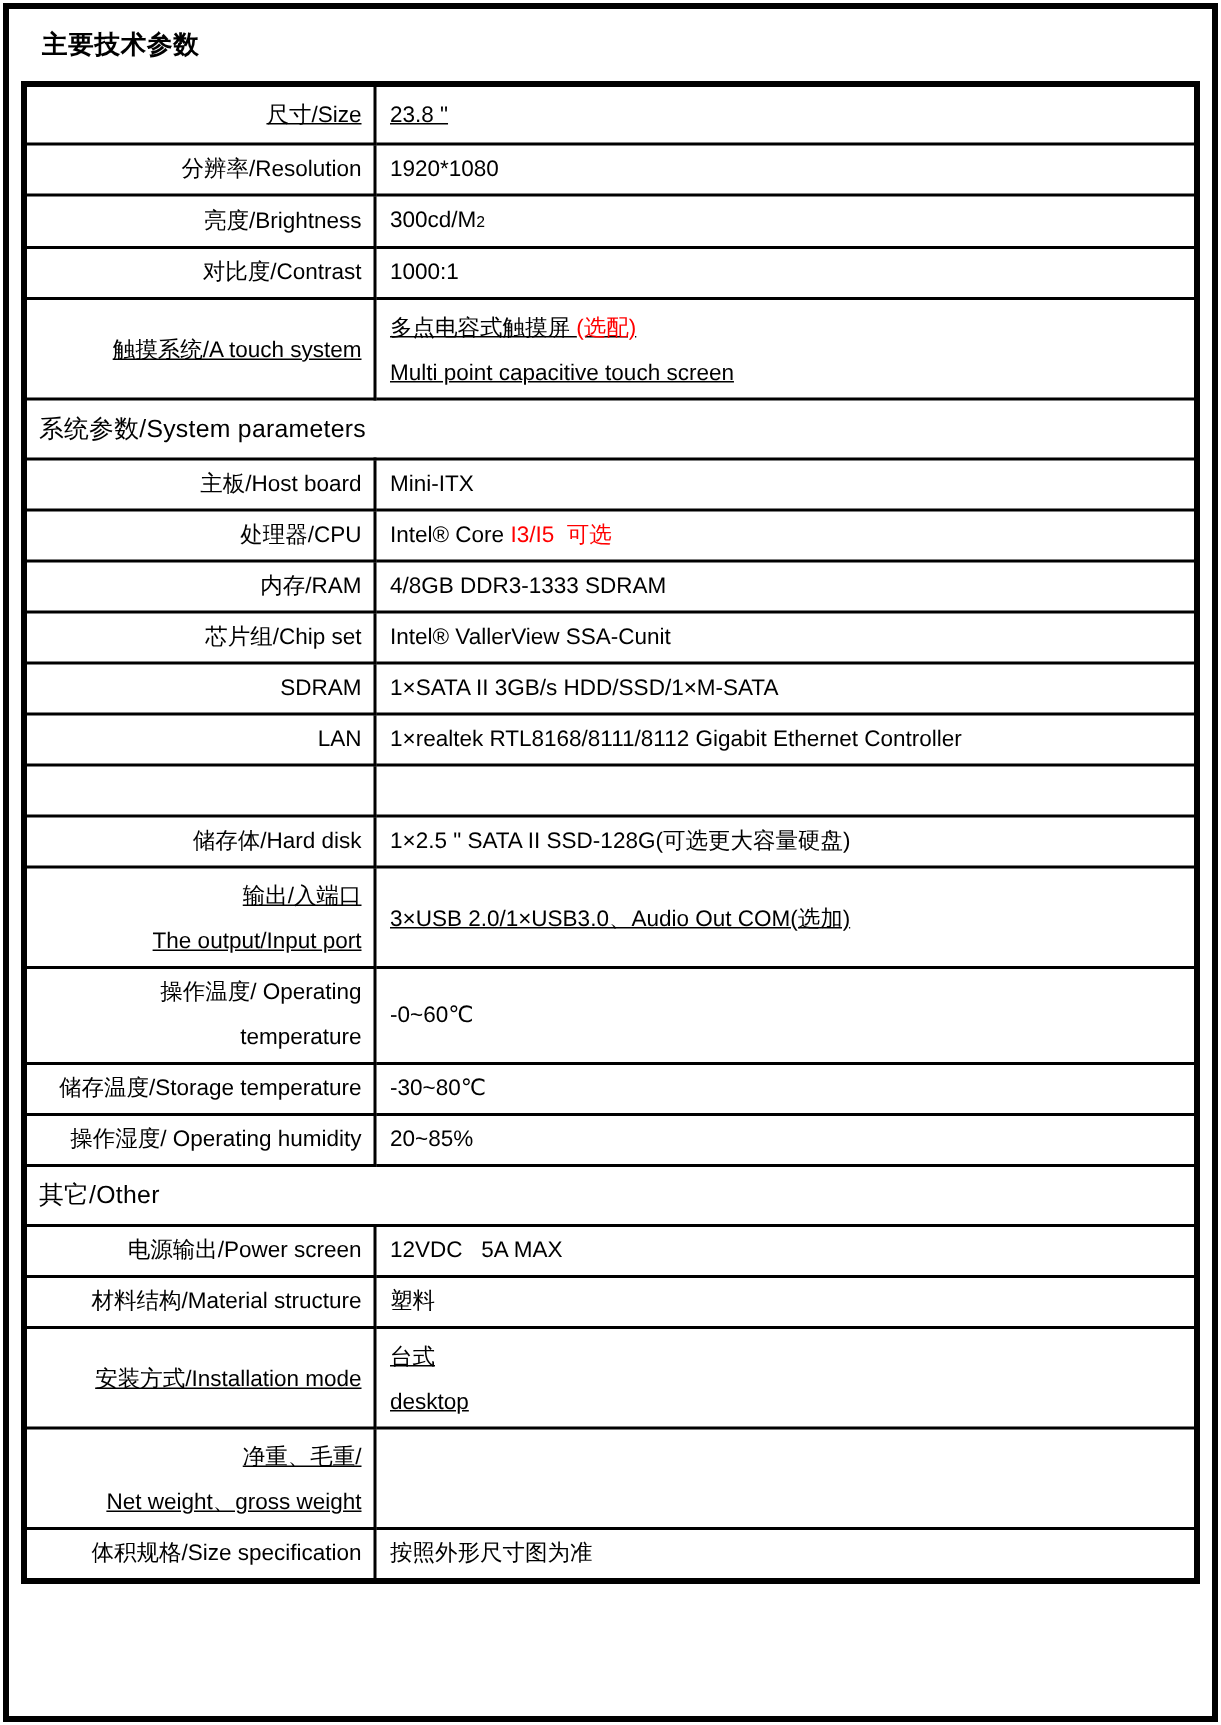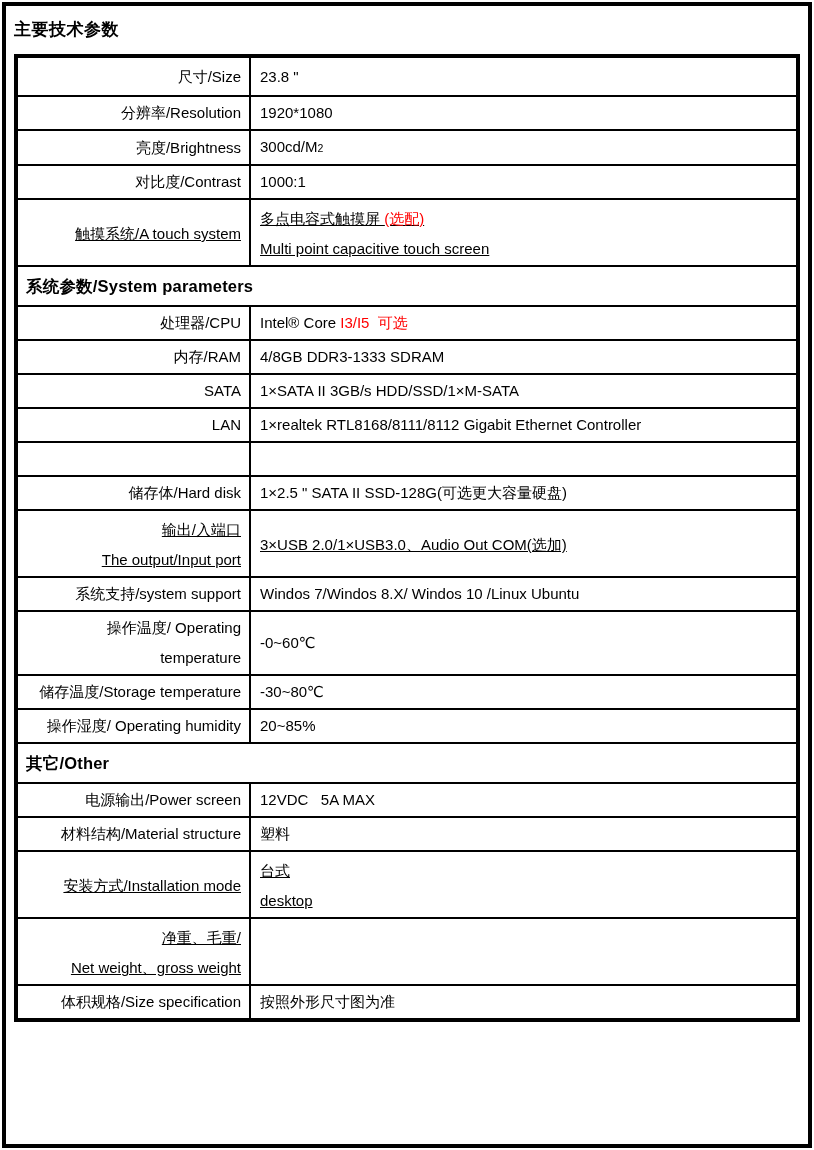--- a/index.html
+++ b/index.html
@@ -3,32 +3,32 @@
 <meta charset="utf-8">
 <style>
   html,body{margin:0;padding:0;}
   body{
     width:814px;height:1150px;position:relative;background:#ffffff;
     font-family:"Liberation Sans","DejaVu Sans",sans-serif;color:#000;
     overflow:hidden;
   }
   .page-border{position:absolute;inset:2px;border:4px solid #000;pointer-events:none;}
   .content{position:absolute;left:14px;top:16px;width:786px;}
-  .title{font-size:17px;font-weight:bold;letter-spacing:.5px;margin:2px 0 13px 0;}
+  .title{font-size:17px;font-weight:bold;letter-spacing:.5px;margin:2px 0 13px 14px;}
   table.spec{border-collapse:collapse;width:786px;table-layout:fixed;}
   table.spec{border:4px solid #000;}
   table.spec td{border:2px solid #000;box-sizing:border-box;vertical-align:middle;
     font-size:15px;line-height:30px;white-space:pre-wrap;overflow:hidden;}
   col.c-label{width:234px;}
   tr.item td{height:34px;}
-  tr.item:first-child td{height:40px;}
+  tr.item:first-child td{height:40px;text-decoration:underline;}
   td.label-cell{text-align:right;padding:1px 8px 1px 4px;}
   td.value-cell{text-align:left;padding:1px 4px 1px 9px;}
   td.sm{font-size:12.5px;}
-  tr.section td{height:40px;font-weight:bold;font-size:16.5px;padding:0 4px 0 8px;
+  tr.section td{height:40px;font-weight:normal;font-size:16.5px;padding:0 4px 0 8px;
     text-align:left;letter-spacing:.2px;}
   td.top{vertical-align:top;padding-top:4px;text-decoration:underline;}
   .line{min-height:30px;}
   .seg-sub{font-size:10.5px;}
 </style>
 </head>
 <body>
 
 <div class="page-border"></div>
 
@@ -57,50 +57,54 @@
           <td class="value-cell"><div class="line"><span>1000:1</span></div></td>
         </tr>
         <tr class="item">
           <td class="label-cell top"><div class="line"><span>触摸系统/A touch system</span></div></td>
           <td class="value-cell top"><div class="line"><span>多点电容式触摸屏 </span><span style="color: rgb(255, 0, 0);">(选配)</span></div><div class="line"><span>Multi point capacitive touch screen</span></div></td>
         </tr>
         <tr class="section">
           <td colspan="2">系统参数/System parameters</td>
         </tr>
         <tr class="item">
+          <td class="label-cell"><div class="line"><span>主板/Host board</span></div></td>
+          <td class="value-cell sm"><div class="line"><span>Mini-ITX</span></div></td>
+        </tr>
+        <tr class="item">
           <td class="label-cell"><div class="line"><span>处理器/CPU</span></div></td>
           <td class="value-cell sm"><div class="line"><span>Intel® Core </span><span style="color: rgb(255, 0, 0); text-align: right;">I3/I5  可选</span></div></td>
         </tr>
         <tr class="item">
           <td class="label-cell"><div class="line"><span>内存/RAM</span></div></td>
           <td class="value-cell"><div class="line"><span>4/8GB DDR3-1333 SDRAM</span></div></td>
         </tr>
         <tr class="item">
-          <td class="label-cell"><div class="line"><span>SATA</span></div></td>
+          <td class="label-cell"><div class="line"><span>芯片组/Chip set</span></div></td>
+          <td class="value-cell"><div class="line"><span>Intel® VallerView SSA-Cunit</span></div></td>
+        </tr>
+        <tr class="item">
+          <td class="label-cell"><div class="line"><span>SDRAM</span></div></td>
           <td class="value-cell"><div class="line"><span>1×SATA II 3GB/s HDD/SSD/1×M-SATA</span></div></td>
         </tr>
         <tr class="item">
           <td class="label-cell"><div class="line"><span>LAN</span></div></td>
           <td class="value-cell"><div class="line"><span>1×realtek RTL8168/8111/8112 Gigabit Ethernet Controller</span></div></td>
         </tr>
         <tr class="item">
           <td class="label-cell"></td>
           <td class="value-cell"></td>
         </tr>
         <tr class="item">
           <td class="label-cell"><div class="line"><span>储存体/Hard disk</span></div></td>
           <td class="value-cell"><div class="line"><span>1×2.5 " SATA II SSD-128G(可选更大容量硬盘)</span></div></td>
         </tr>
         <tr class="item">
           <td class="label-cell top"><div class="line"><span>输出/入端口</span></div><div class="line"><span>The output/Input port</span></div></td>
           <td class="value-cell top"><div class="line"><span>3×USB 2.0/1×USB3.0、Audio Out COM(选加)</span></div></td>
-        </tr>
-        <tr class="item">
-          <td class="label-cell"><div class="line"><span>系统支持/system support</span></div></td>
-          <td class="value-cell"><div class="line"><span>Windos 7/Windos 8.X/ Windos 10 /Linux Ubuntu</span></div></td>
         </tr>
         <tr class="item">
           <td class="label-cell sm"><div class="line"><span>操作温度/ Operating temperature</span></div></td>
           <td class="value-cell"><div class="line"><span>-0~60℃</span></div></td>
         </tr>
         <tr class="item">
           <td class="label-cell sm"><div class="line"><span>储存温度/Storage temperature</span></div></td>
           <td class="value-cell"><div class="line"><span>-30~80℃</span></div></td>
         </tr>
         <tr class="item">

